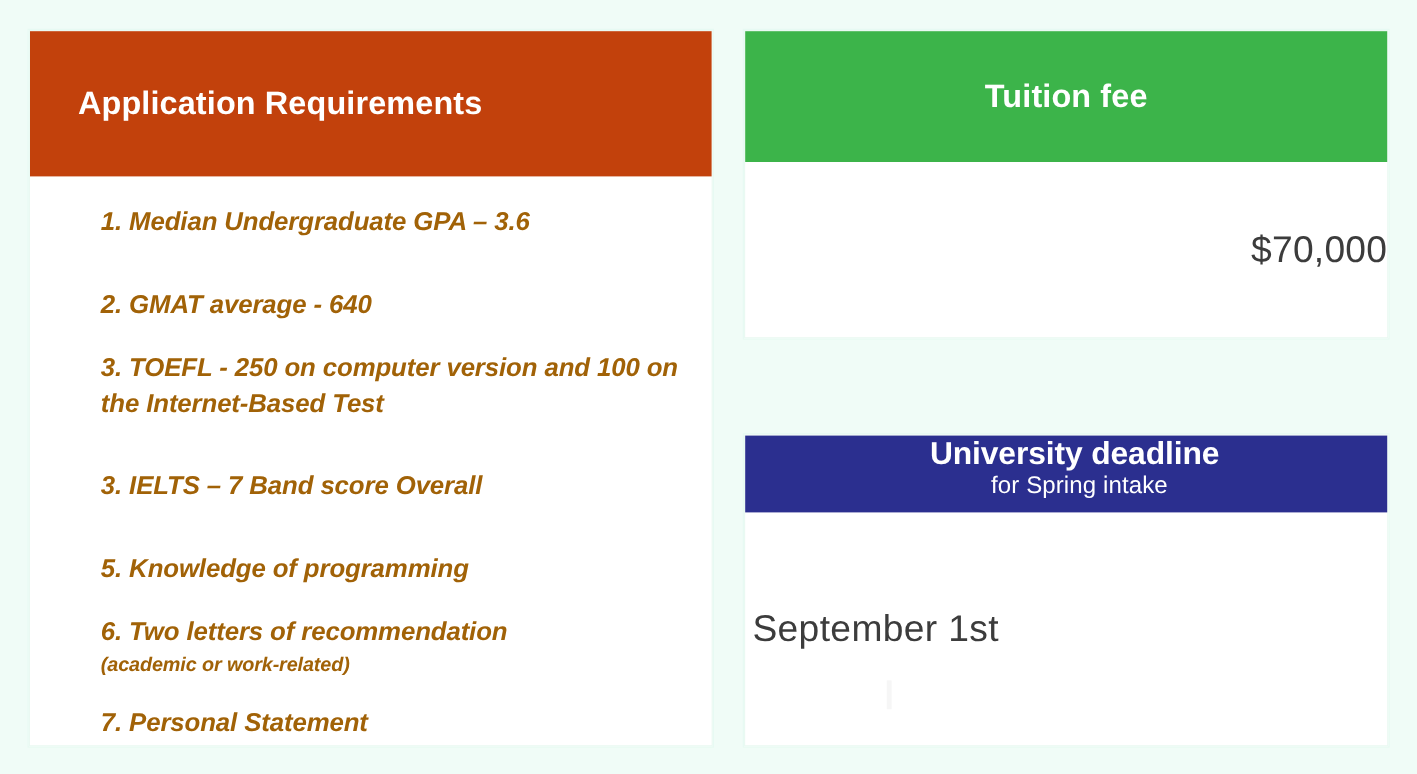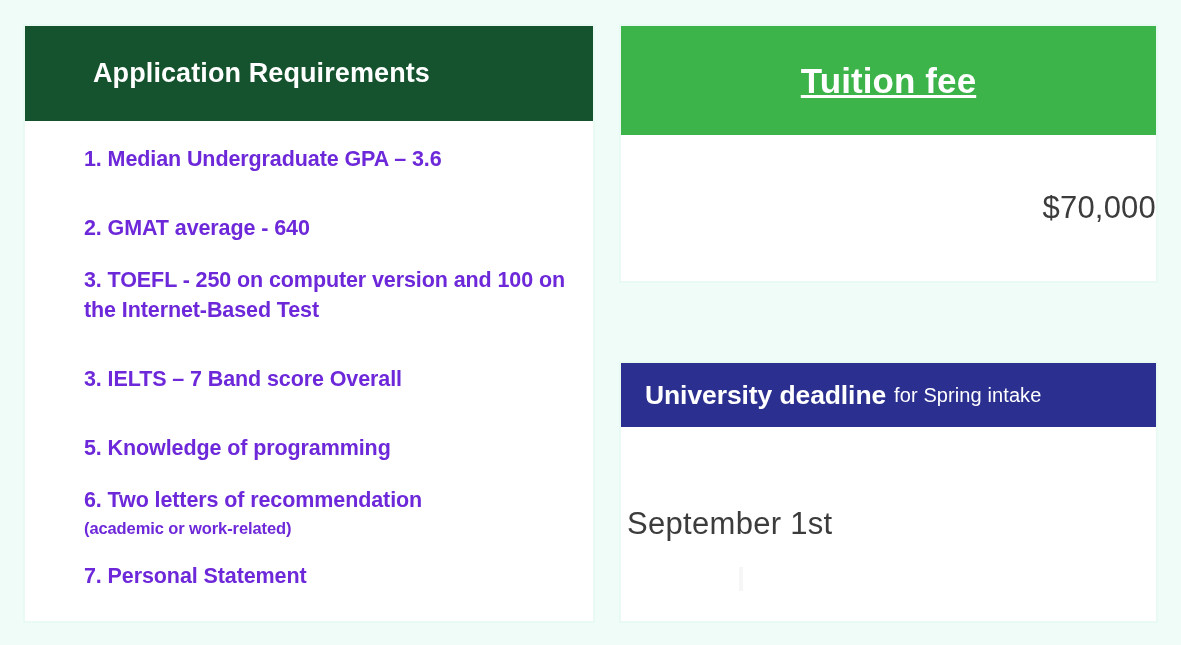--- a/index.html
+++ b/index.html
@@ -42,41 +42,42 @@
   }
 
   
   #requirements-card {
     left: 24px;
     top: 25px;
     width: 570px;
     height: 597px;
   }
   #requirements-header {
-    height: 95px;
-    padding-left: 68px;
-    background: #14532d;
+    height: 121px;
+    padding-left: 40px;
+    background: #c2410c;
   }
   #requirements-header .title {
     font-size: 27px;
     font-weight: bold;
     letter-spacing: 0.1px;
     line-height: 1.1;
   }
   #requirements-list {
     box-sizing: border-box;
     padding: 24px 26px 0 59px;
   }
   .req-item {
-    color: #6d28d9;
+    color: #a16207;
     font-size: 21.5px;
     font-weight: bold;
     line-height: 1.36;
     letter-spacing: -0.1px;
     margin-bottom: 0;
+    font-style: italic;
   }
   .req-item .req-note {
     display: block;
     font-size: 16.5px;
     font-weight: bold;
     letter-spacing: -0.1px;
     line-height: 1.3;
     margin-top: 2px;
   }
   .req-gap-lg { height: 40px; }
@@ -88,24 +89,23 @@
     top: 25px;
     width: 537px;
     height: 257px;
   }
   #tuition-header {
     height: 109px;
     justify-content: center;
     background: #3cb44a;
   }
   #tuition-header .title {
-    font-size: 35px;
+    font-size: 27px;
     font-weight: bold;
     letter-spacing: 0.1px;
-    text-decoration: underline;
   }
   #tuition-body {
     height: 146px;
     display: flex;
     align-items: center;
     justify-content: flex-end;
   }
   #tuition-value {
     color: #3c3c3c;
     font-size: 31px;
@@ -118,20 +118,21 @@
     top: 362px;
     width: 537px;
     height: 260px;
   }
   #deadline-header {
     height: 64px;
     padding-left: 24px;
     padding-right: 10px;
     background: #2b2f8f;
     white-space: nowrap;
+    flex-direction: column;
   }
   #deadline-header .title-strong {
     font-size: 26.5px;
     font-weight: bold;
     letter-spacing: -0.1px;
   }
   #deadline-header .title-light {
     font-size: 20px;
     font-weight: normal;
     letter-spacing: 0.1px;

